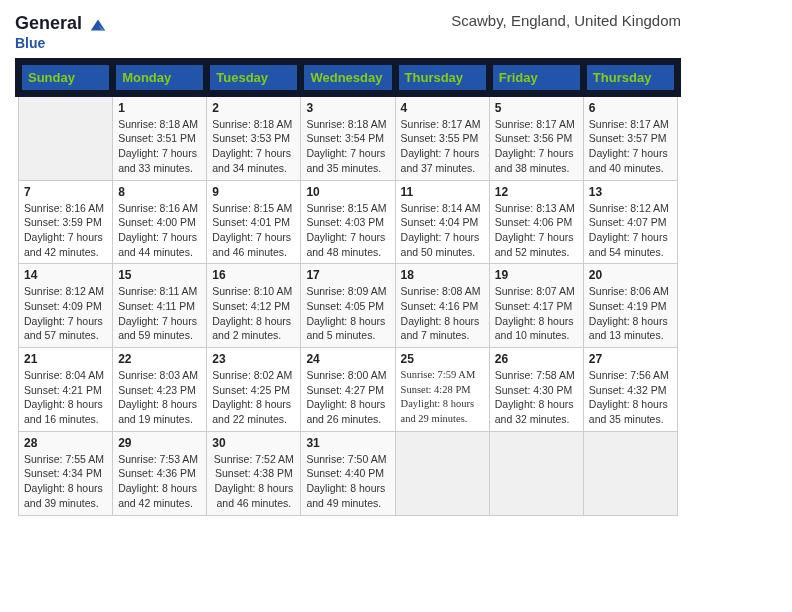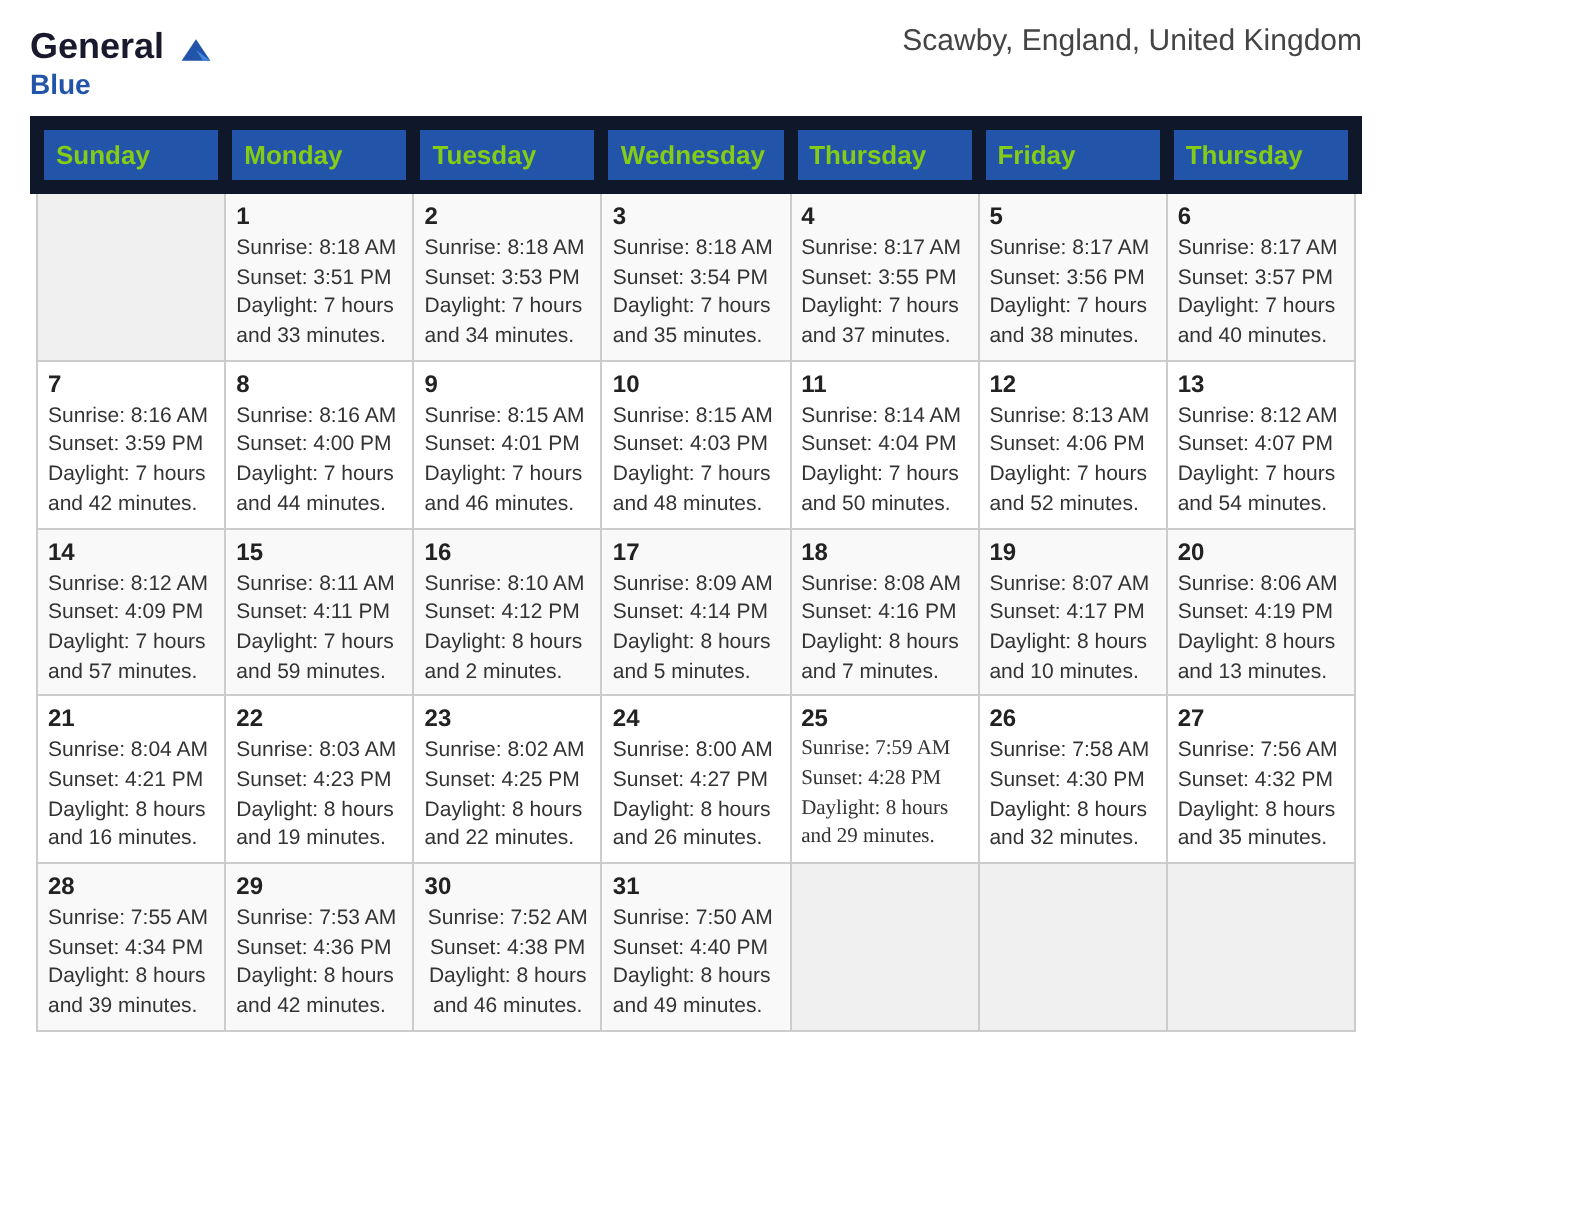--- a/index.html
+++ b/index.html
@@ -248,21 +248,21 @@
           <td>
             <span class="day-num">16</span>
             <div class="day-detail" style="white-space: pre-line;">Sunrise: 8:10 AM
 Sunset: 4:12 PM
 Daylight: 8 hours
 and 2 minutes.</div>
           </td>
           <td>
             <span class="day-num">17</span>
             <div class="day-detail" style="white-space: pre-line;">Sunrise: 8:09 AM
-Sunset: 4:14 PM
+Sunset: 4:05 PM
 Daylight: 8 hours
 and 5 minutes.</div>
           </td>
           <td>
             <span class="day-num">18</span>
             <div class="day-detail" style="white-space: pre-line;">Sunrise: 8:08 AM
 Sunset: 4:16 PM
 Daylight: 8 hours
 and 7 minutes.</div>
           </td>

